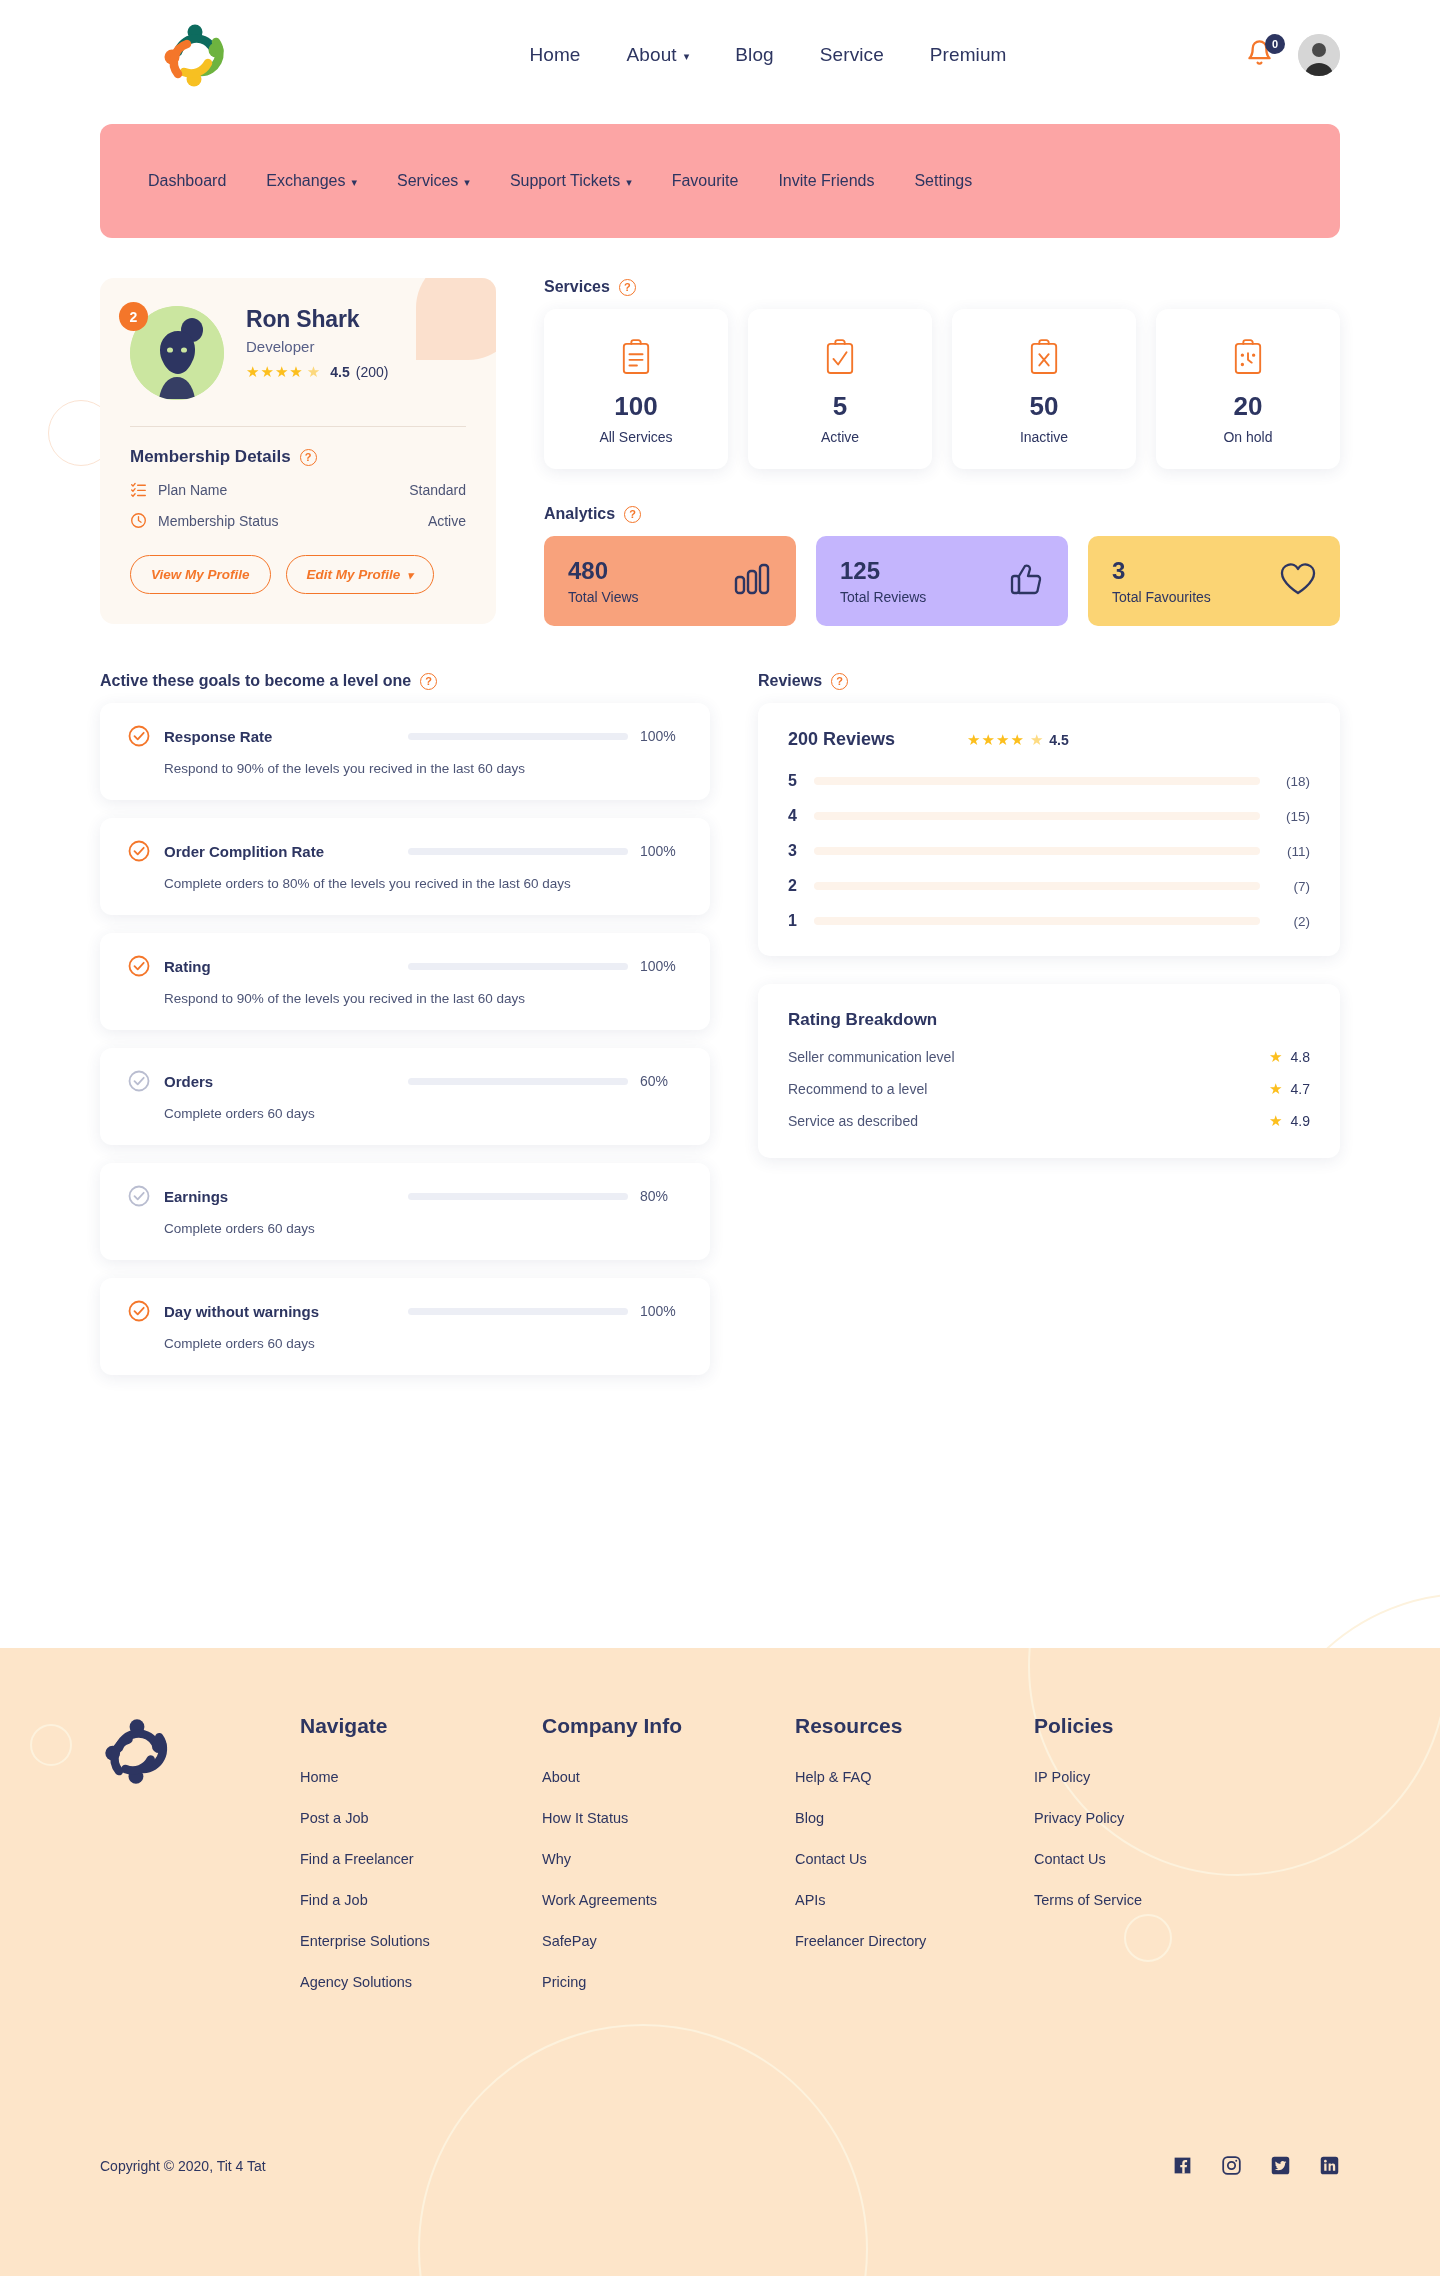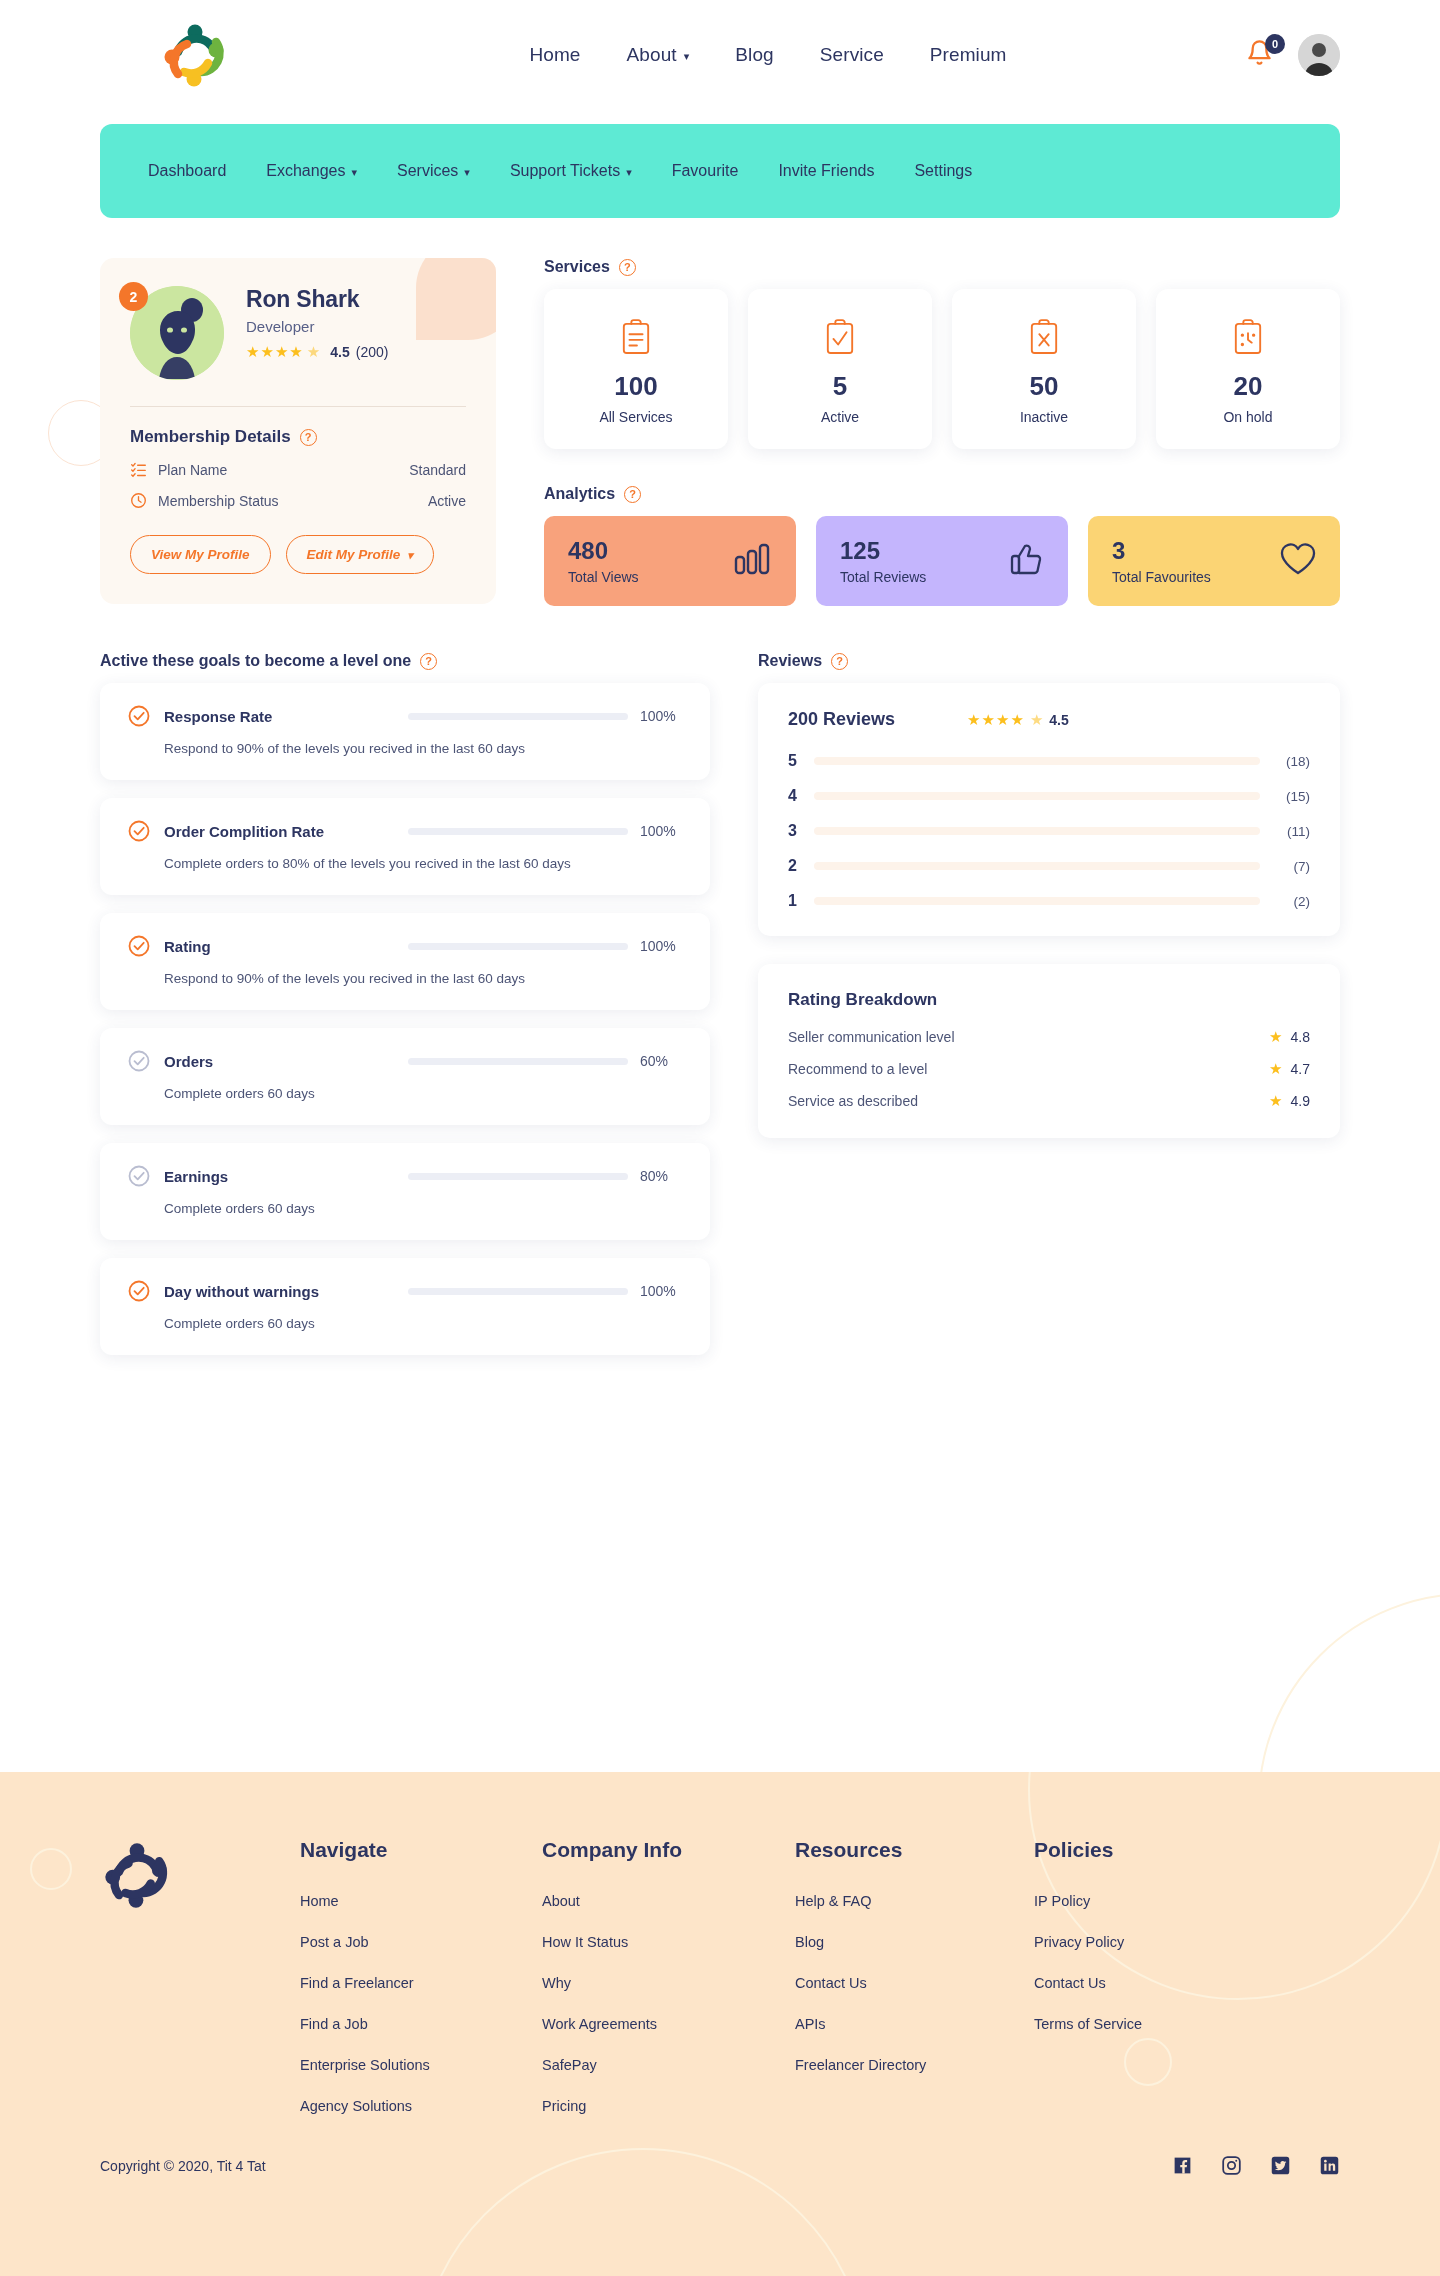--- a/index.html
+++ b/index.html
@@ -45,23 +45,23 @@
     display: flex; align-items: center; justify-content: center;
   }
   .avatar {
     width: 42px; height: 42px; border-radius: 50%;
     overflow: hidden; background: #d9d9d9; position: relative;
   }
 
   
   .subnav {
     margin: 14px 100px 0 100px;
-    background: #5eead4;
+    background: #fca5a5;
     border-radius: 12px;
-    height: 94px;
+    height: 114px;
     display: flex; align-items: center;
     padding: 0 48px;
     gap: 40px;
   }
   .subnav a {
     color: #2d3561; text-decoration: none;
     font-size: 16px;
     display: inline-flex; align-items: center; gap: 6px;
   }
 
@@ -217,21 +217,21 @@
 
   
   .deco-circle {
     position: absolute; border-radius: 50%;
     border: 1.5px solid #fbe3d2; pointer-events: none;
   }
 
   
   .footer {
     position: absolute; left: 0; bottom: 0;
-    width: 1440px; height: 504px;
+    width: 1440px; height: 628px;
     background: #fde5c9;
     overflow: hidden;
   }
   .footer-inner { position: relative; z-index: 2; padding: 66px 100px 0 100px; display: flex; }
   .f-logo { width: 86px; flex: 0 0 200px; }
   .f-cols { flex: 1 1 auto; display: flex; gap: 0; }
   .f-col { flex: 1 1 0; }
   .f-col.w1 { flex: 0 0 242px; }
   .f-col.w2 { flex: 0 0 253px; }
   .f-col.w3 { flex: 0 0 239px; }

